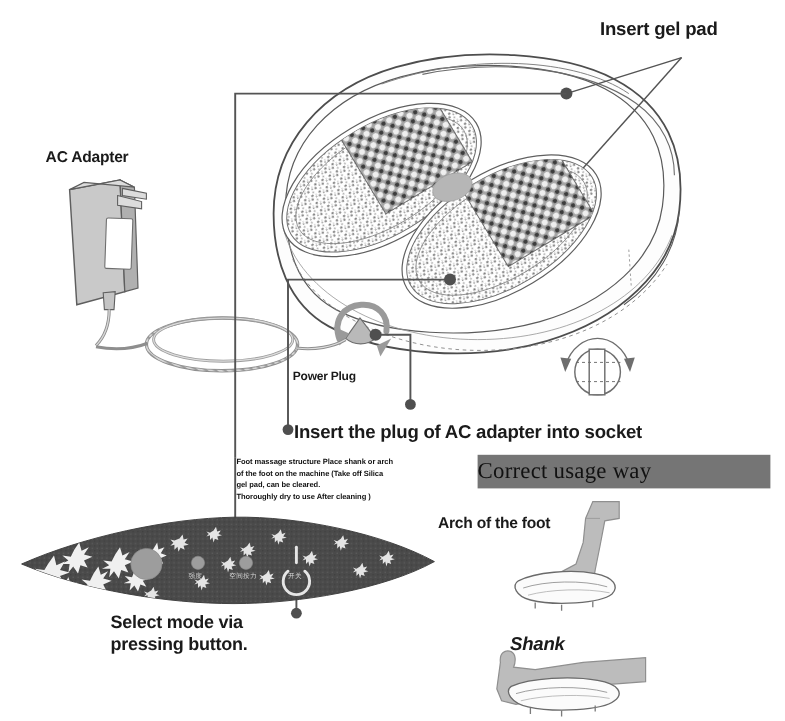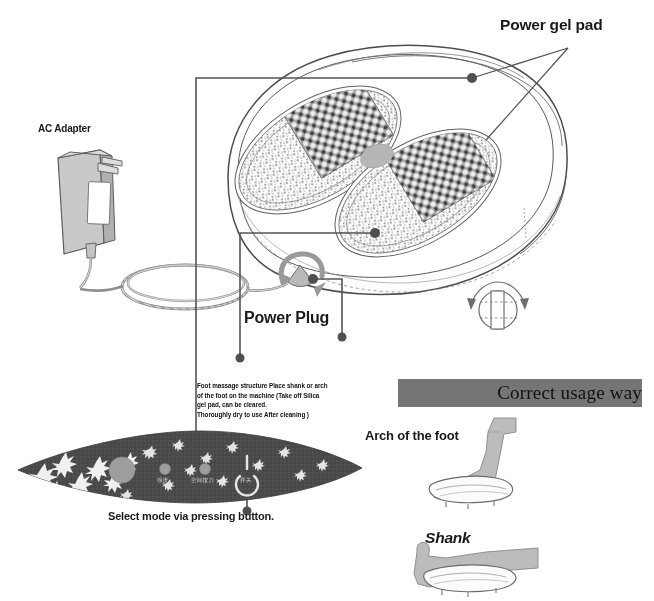--- a/index.html
+++ b/index.html
@@ -23,39 +23,39 @@
   .lbl{
     position:absolute;
     font-family:"Liberation Sans", sans-serif;
     font-weight:bold;
     color:#1a1a1a;
     letter-spacing:-0.2px;
     white-space:nowrap;
     line-height:1.18;
   }
   #lbl-silica{ left:500px; top:16px; font-size:15.5px; }
-  #lbl-ac{ left:38px; top:123px; font-size:10px; }
-  #lbl-powerplug{ left:244px; top:309px; font-size:16px; }
+  #lbl-ac{ left:38px; top:123px; font-size:13px; }
+  #lbl-powerplug{ left:244px; top:309px; font-size:10px; }
   #lbl-insert{ left:245px; top:352px; font-size:15.5px; }
   #lbl-selectmode{
-    left:108px; top:509px; font-size:11px;
+    left:92px; top:509px; font-size:15px;
     white-space:normal; width:175px; line-height:1.28;
   }
   #lbl-arch{ left:365px; top:428px; font-size:13px; }
   #lbl-shank{ left:425px; top:529px; font-size:15.5px;font-style:italic; }
   #lbl-correct{
     position:absolute;
     left:398px; top:379px;
     width:244px; height:28px;
     background:#757575;
     color:#111111;
     font-family:"Liberation Serif", serif;
     font-weight:normal;
     font-size:19px;
-    text-align:right;
+    text-align:left;
     line-height:28px;
     letter-spacing:0.2px;
   }
   #lbl-footnote{
     position:absolute;
     left:197px; top:381px;
     width:152px;
     font-family:"Liberation Sans", sans-serif;
     font-weight:bold;
     font-size:6.3px;
@@ -300,26 +300,27 @@
                L430,587 L418,584 L414,574 Z" fill="#bcbcbc" stroke="#8f8f8f" stroke-width="1"></path>
 
       <path d="M426,572 C442,565 476,563 498,567 C516,570 520,578 512,584
                C502,592 462,594 440,589 C426,586 420,576 426,572 Z" fill="#fbfbfb" stroke="#6a6a6a" stroke-width="1.1"></path>
       <path d="M430,578 C450,572 484,571 506,577" stroke="#9b9b9b" stroke-width="0.8" fill="none"></path>
       <path d="M434,584 C454,579 486,578 508,582" stroke="#b2b2b2" stroke-width="0.7" fill="none"></path>
       <path d="M442,590 L442,595 M468,592 L468,597 M496,588 L496,593" stroke="#7b7b7b" stroke-width="1.1" fill="none"></path>
     </g>
   </svg>
 
-  <div class="lbl" id="lbl-silica">Power gel pad</div>
+  <div class="lbl" id="lbl-silica">Insert gel pad</div>
 
   <div class="lbl" id="lbl-ac">AC Adapter</div>
 
   <div class="lbl" id="lbl-powerplug">Power Plug</div>
 
+  <div class="lbl" id="lbl-insert">Insert the plug of AC adapter into socket</div>
 
   <div class="lbl" id="lbl-selectmode">Select mode via pressing button.</div>
 
   <div class="lbl" id="lbl-arch">Arch of the foot</div>
 
   <div class="lbl" id="lbl-shank">Shank</div>
 
   <div id="lbl-correct">Correct usage way</div>
 
   <div id="lbl-footnote">

